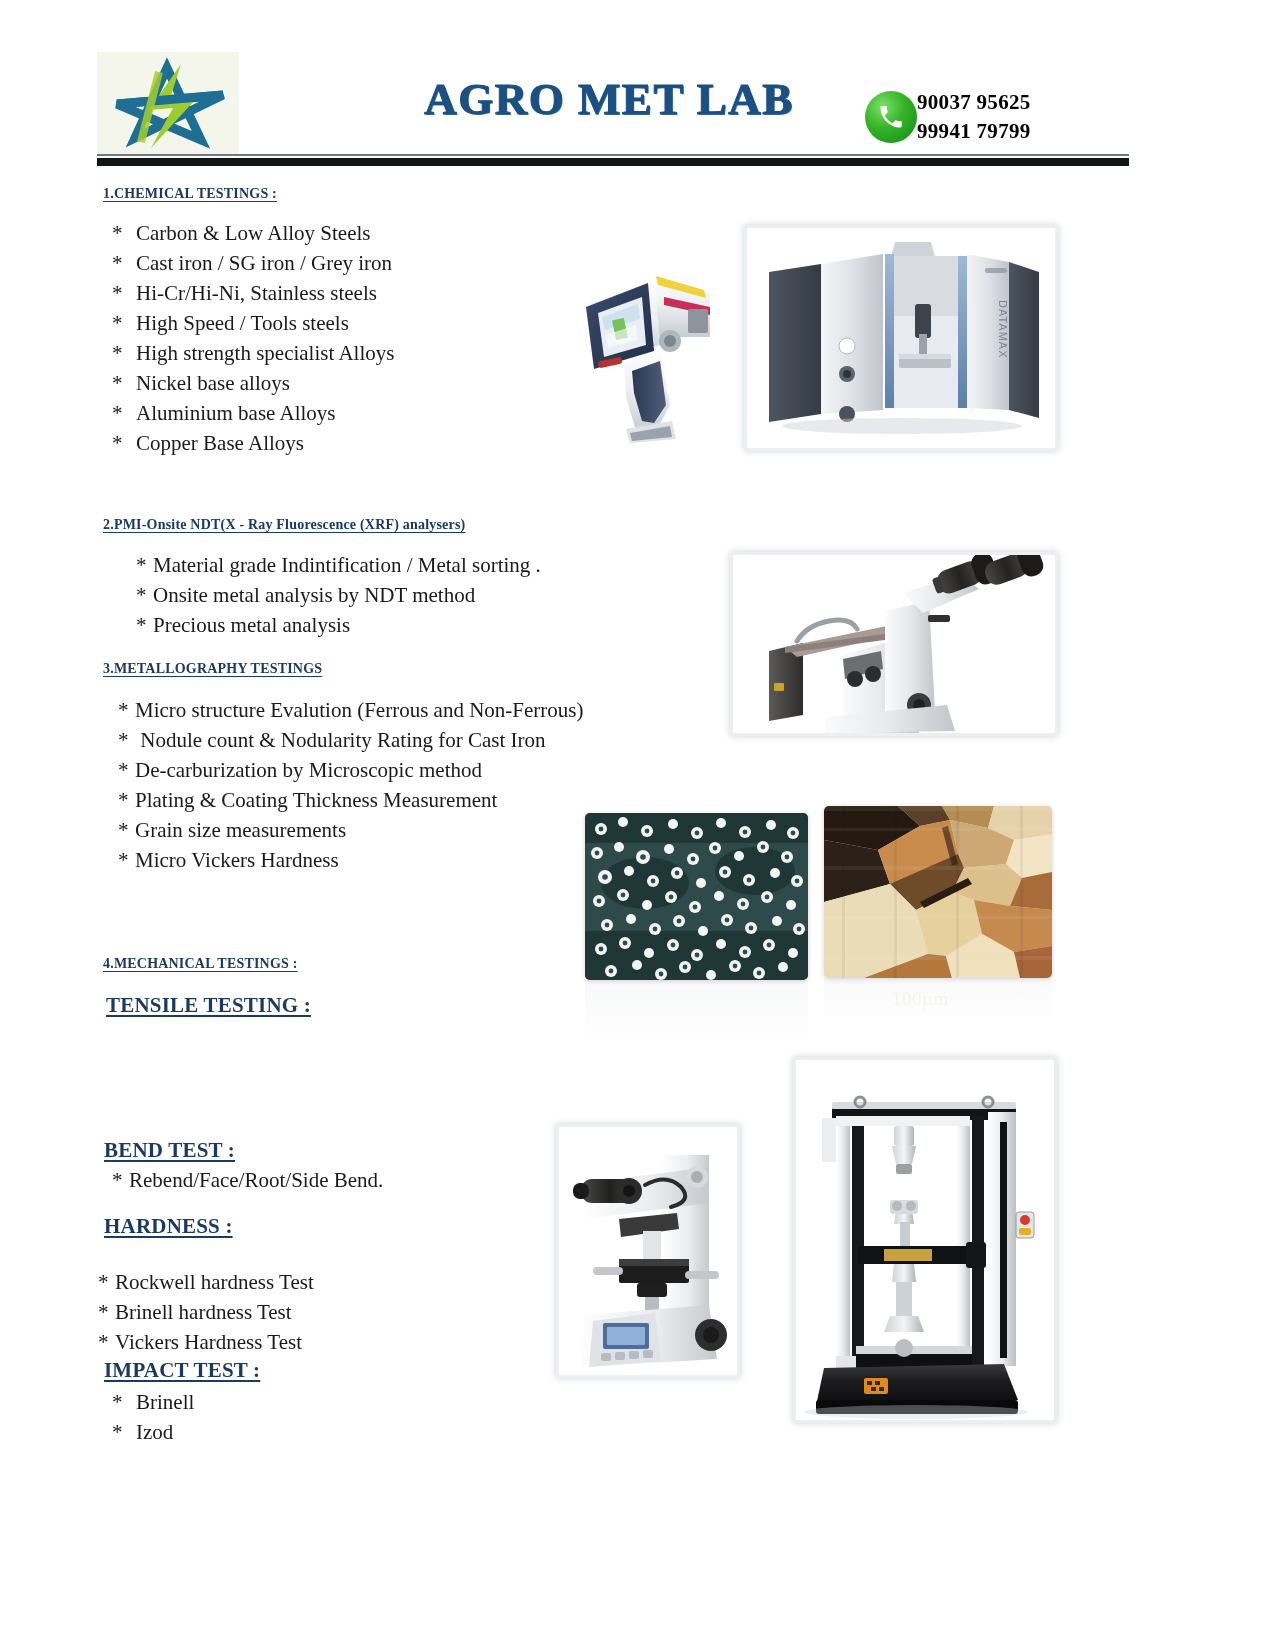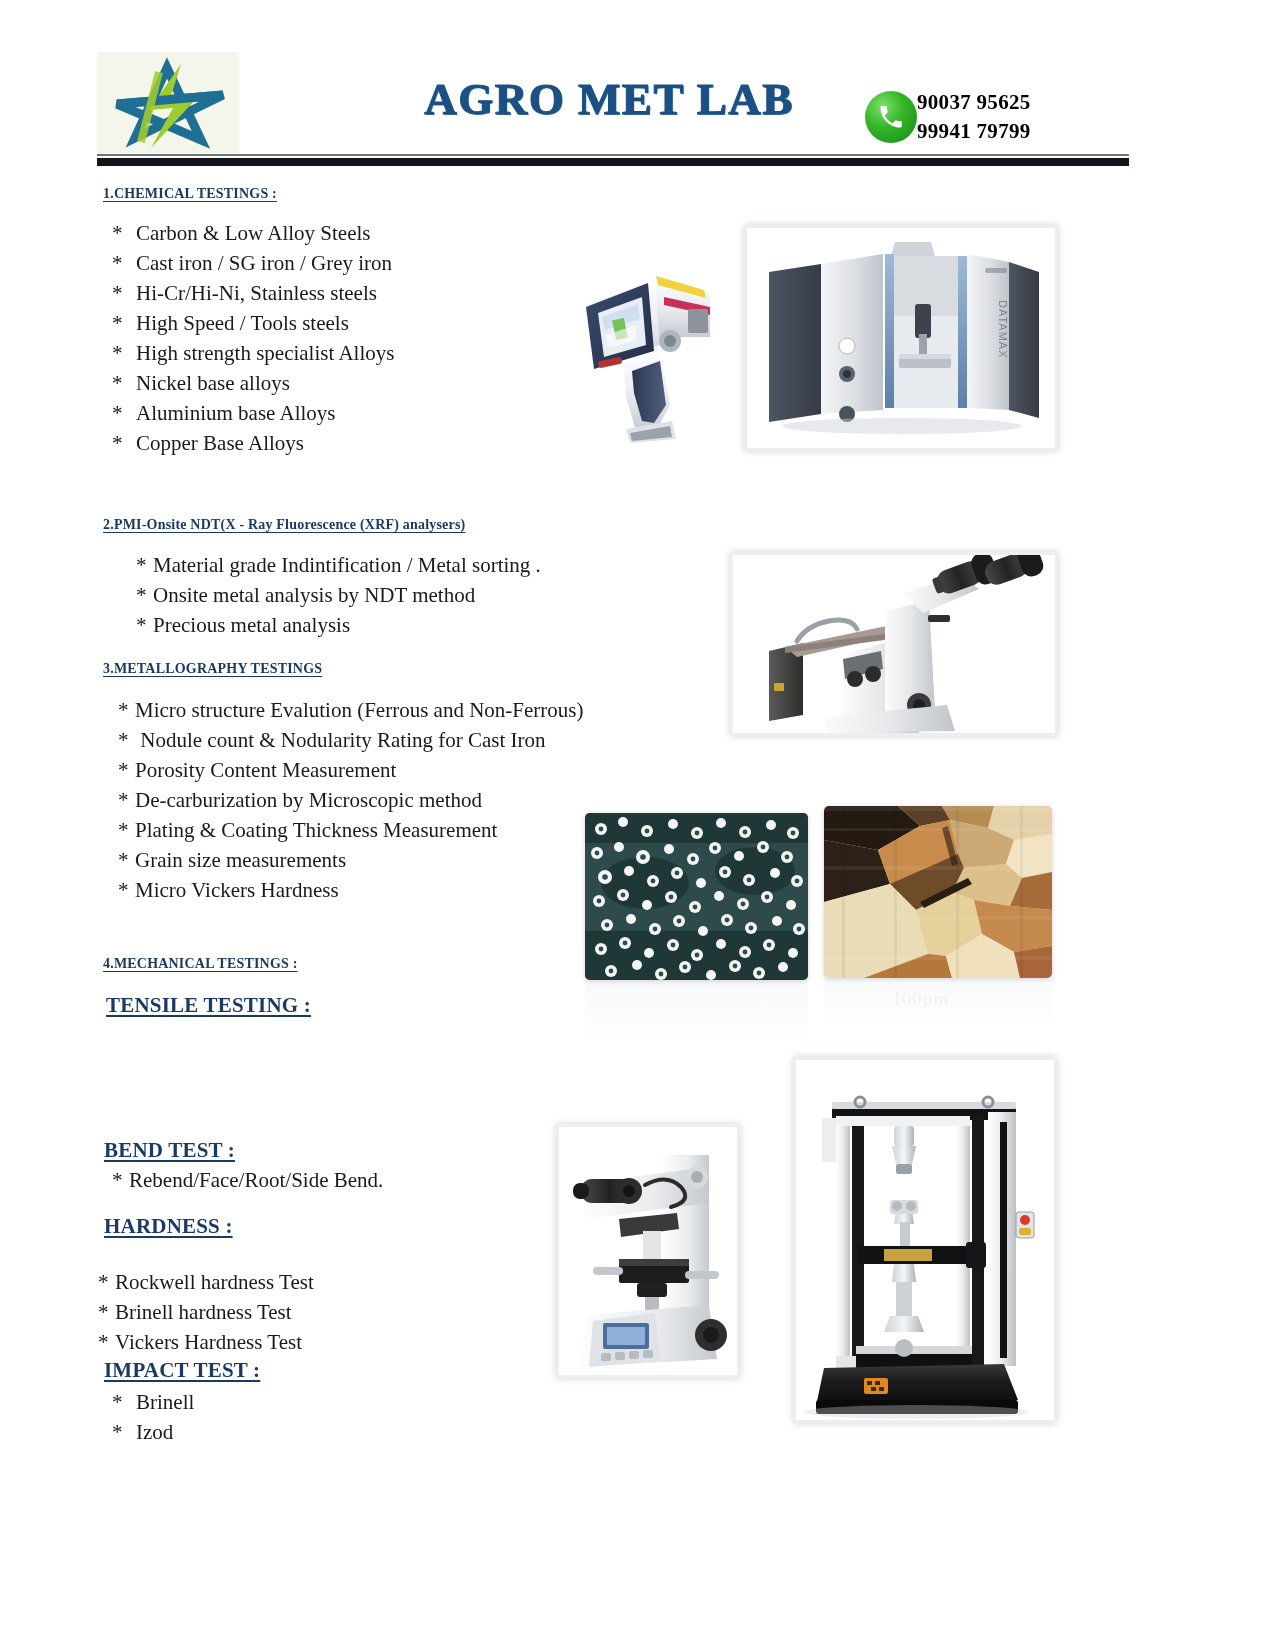--- a/index.html
+++ b/index.html
@@ -238,21 +238,20 @@
   <ul id="list-pmi" class="items">
     <li><span class="star">*</span><span>Material grade Indintification / Metal sorting .</span></li>
     <li><span class="star">*</span><span>Onsite metal analysis by NDT method</span></li>
     <li><span class="star">*</span><span>Precious metal analysis</span></li>
   </ul>
 
   <div id="sec-metallo" class="sec-head">3.METALLOGRAPHY TESTINGS</div>
   <ul id="list-metallo" class="items">
     <li><span class="star">*</span><span>Micro structure Evalution (Ferrous and Non-Ferrous)</span></li>
     <li><span class="star">*</span><span> Nodule count &amp; Nodularity Rating for Cast Iron</span></li>
-    <li><span class="star">*</span><span>Porosity Content Measurement</span></li>
     <li><span class="star">*</span><span>De-carburization by Microscopic method</span></li>
     <li><span class="star">*</span><span>Plating  &amp; Coating  Thickness Measurement</span></li>
     <li><span class="star">*</span><span>Grain size measurements</span></li>
     <li><span class="star">*</span><span>Micro Vickers Hardness</span></li>
   </ul>
 
   <div id="sec-mech" class="sec-head">4.MECHANICAL TESTINGS :</div>
 
   <div id="sec-tensile" class="sec-head sub">TENSILE TESTING :</div>
 

